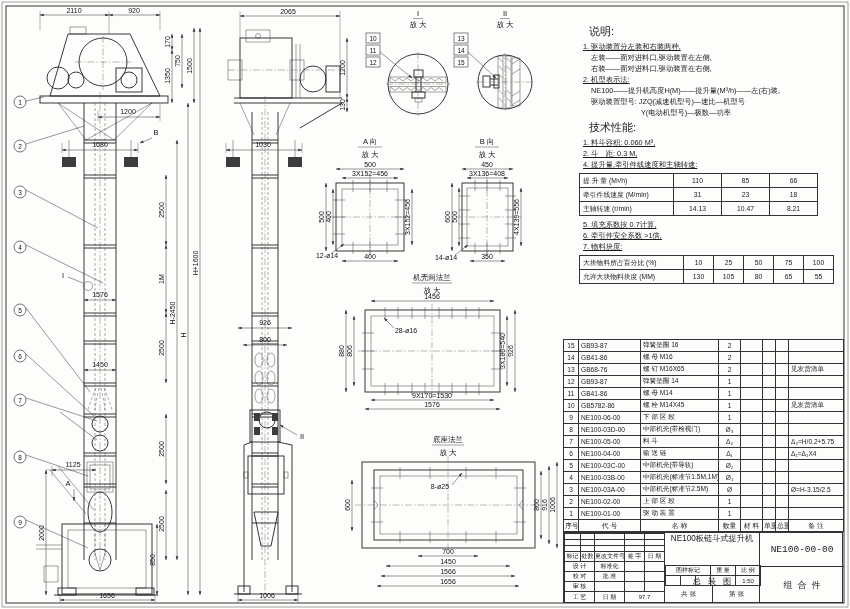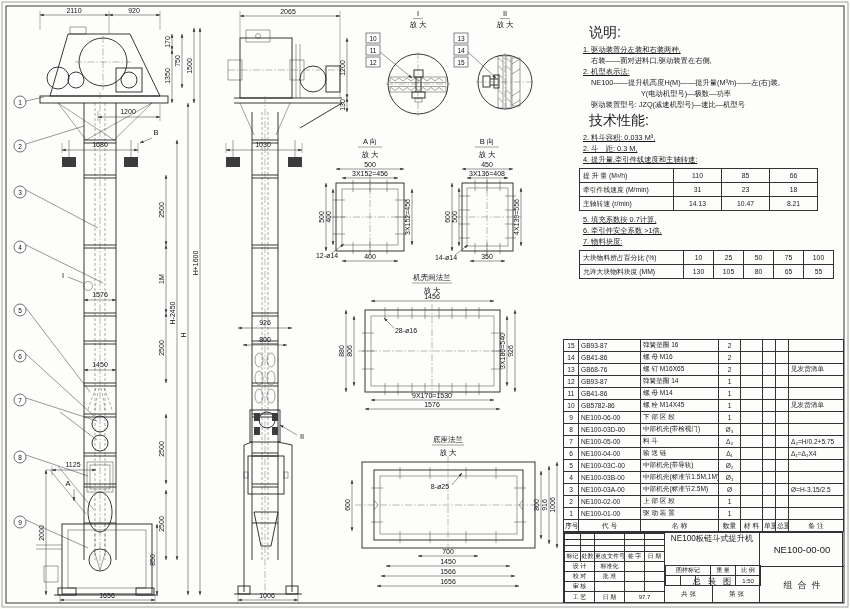--- a/index.html
+++ b/index.html
@@ -14,21 +14,21 @@
   svg .fil{fill:#3c3c3c;stroke:none;}
   svg text{font-family:"Liberation Sans","DejaVu Sans",sans-serif;fill:#111;}
   svg text.d{font-size:7px;text-anchor:middle;}
   svg text.lb{font-size:7.5px;text-anchor:middle;}
   svg text.bt{font-size:6.5px;text-anchor:middle;}
   svg .dg line{stroke:#333;stroke-width:0.5;marker-start:url(#ar);marker-end:url(#ar);}
   svg .ld{stroke:#333;stroke-width:0.5;fill:none;}
   svg .bal{fill:#fff;stroke:#333;stroke-width:0.7;}
   svg .bbx{fill:#fff;stroke:#333;stroke-width:0.6;}
   .rp{position:absolute;left:563px;top:8px;width:281px;height:595px;}
-  .nh{font-size:14px;margin:2px 0 2px 12px;}
+  .nh{font-size:11px;margin:2px 0 2px 12px;}
   .nl{font-size:7.3px;line-height:11px;white-space:nowrap;}
   .ind1{margin-left:6px;text-decoration:underline;} .ind2{margin-left:14px;} .ind3{margin-left:64px;}
   table.pt{border-collapse:collapse;margin:3px 0 3px 2px;table-layout:fixed;}
   table.pt td{border:1px solid #333;font-size:6.8px;height:13px;text-align:center;padding:0 1px;overflow:hidden;white-space:nowrap;}
   table.pt td:first-child{text-align:left;padding-left:3px;}
   table.bom{position:absolute;left:0;bottom:71px;width:280px;border-collapse:collapse;table-layout:fixed;}
   table.bom td{border:1px solid #333;font-size:6.6px;height:11px;text-align:center;padding:0 1px;overflow:hidden;white-space:nowrap;}
   table.bom tbody td:nth-child(2),table.bom tbody td:nth-child(3),table.bom tbody td:nth-child(8){text-align:left;padding-left:2px;}
   table.bom tfoot td{font-size:6.8px;}
   .tblock{position:absolute;left:0;bottom:0;width:280px;height:71px;border:1px solid #333;box-sizing:border-box;background:#fdfdfc;}
@@ -36,21 +36,21 @@
   .tblock td{border:1px solid #333;font-size:6px;text-align:center;padding:0;overflow:hidden;white-space:nowrap;}
   .tbL{left:0;top:0;width:100px;height:69px;}
   .mid{position:absolute;left:100px;top:0;width:95px;height:69px;border-left:1px solid #333;box-sizing:border-box;}
   .ttl{height:32px;border-bottom:1px solid #333;display:flex;flex-direction:column;align-items:center;gap:32px;}
   .ttl .l1{font-size:8.2px;} .ttl .l2{font-size:8.2px;letter-spacing:7px;text-indent:7px;}
   .mg{left:0px;top:32px;width:95px;}
   .sheets{position:absolute;left:0;bottom:0;width:95px;height:17px;display:flex;}
   .sheets div{flex:1;border-top:1px solid #333;border-right:1px solid #333;font-size:6.5px;display:flex;align-items:center;justify-content:center;}
   .sheets div:last-child{border-right:none;}
   .rt{position:absolute;left:195px;top:0;width:85px;height:69px;border-left:1px solid #333;box-sizing:border-box;}
-  .code{height:33px;border-bottom:1px solid #333;display:flex;align-items:center;justify-content:center;font-size:9.5px;}
+  .code{height:33px;border-bottom:1px solid #333;display:flex;align-items:center;justify-content:center;font-size:9.5px;font-family:Liberation Mono, monospace;}
   .type{height:36px;display:flex;align-items:center;justify-content:center;font-size:9px;letter-spacing:5px;text-indent:5px;}
 </style>
 </head>
 <body>
 
 <div class="sheet">
 <svg width="850" height="609" viewBox="0 0 850 609">
   <defs>
     <marker id="ar" markerWidth="9" markerHeight="8" refX="7.5" refY="4" orient="auto-start-reverse">
       <path d="M0,1.4 L8,4 L0,6.6 z" fill="#333"></path>
@@ -393,27 +393,28 @@
         <text class="d" x="448" y="573.5">1566</text>
     <line x1="377" y1="586" x2="519" y2="586"></line>
         <text class="d" x="448" y="583.5">1656</text>
   </g>
 </svg>
 
 <div class="rp">
   <div class="notes" style="padding:14px 0 0 14px;">
     <div class="nh">说明:</div>
     <div class="nl ind1">1. 驱动装置分左装和右装两种,</div>
+    <div class="nl ind2">左装——面对进料口,驱动装置在左侧,</div>
     <div class="nl ind2">右装——面对进料口,驱动装置在右侧,</div>
     <div class="nl ind1">2. 机型表示法:</div>
     <div class="nl ind2">NE100——提升机高度H(M)——提升量(M³/h)——左(右)装,</div>
+    <div class="nl ind2">驱动装置型号: JZQ(减速机型号)—速比—机型号</div>
     <div class="nl ind3">Y(电动机型号)—极数—功率</div>
-    <div class="nl ind2">驱动装置型号: JZQ(减速机型号)—速比—机型号</div>
     <div class="nh">技术性能:</div>
-    <div class="nl ind1">2. 料斗容积: 0.033 M³,</div>
+    <div class="nl ind1">1. 料斗容积: 0.060 M³,</div>
     <div class="nl ind1">2. 斗　距: 0.3 M,</div>
     <div class="nl ind1">4. 提升量,牵引件线速度和主轴转速:</div>
     <table class="pt">
       <colgroup>
             <col style="width:94px">
             <col style="width:48px">
             <col style="width:48px">
             <col style="width:48px">
           </colgroup>
       <tbody>

